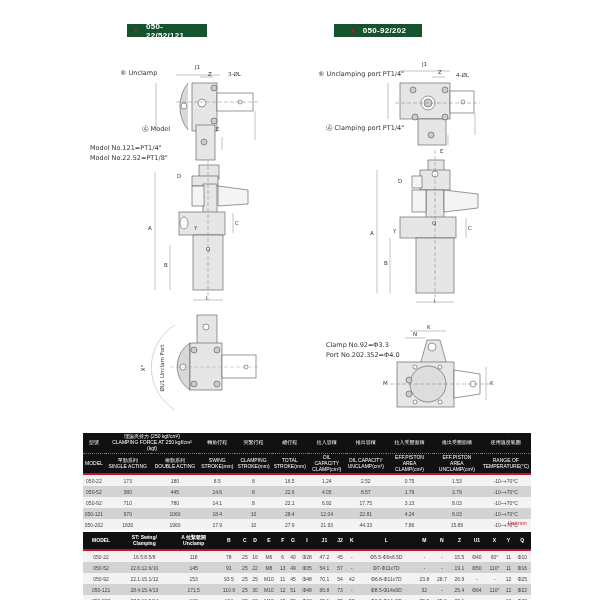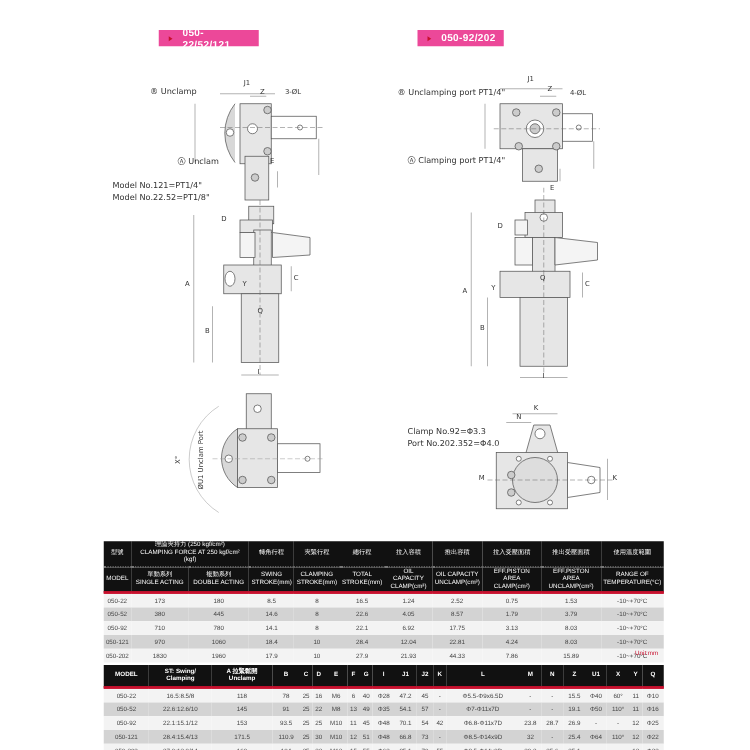--- a/index.html
+++ b/index.html
@@ -1,17 +1,17 @@
 <!DOCTYPE html>
 <html><head>
 <meta charset="utf-8">
 <style>
   html, body { margin:0; padding:0; background:#fff; }
   body { width:600px; height:600px; position:relative; overflow:hidden; font-family:"Liberation Sans", sans-serif; color:#333; }
-  .title-tag { position:absolute; top:24px; height:13px; background:#ec4899; color:#fff; font-size:8px; font-weight:bold; display:flex; align-items:center; padding:0 6px 0 8px; box-sizing:border-box; letter-spacing:0.3px; }
+  .title-tag { position:absolute; top:24px; height:13px; background:#14532d; color:#fff; font-size:8px; font-weight:bold; display:flex; align-items:center; padding:0 6px 0 8px; box-sizing:border-box; letter-spacing:0.3px; }
   .title-tag .arrow { width:0; height:0; border-left:3px solid #c8102e; border-top:2.5px solid transparent; border-bottom:2.5px solid transparent; margin-right:8px; }
   .drawing { position:absolute; }
   .lbl { position:absolute; font-size:6.5px; color:#333; white-space:nowrap; font-family:"DejaVu Sans", sans-serif; }
   .lbl-small { font-size:5.5px; }
 
   table { border-collapse:collapse; position:absolute; font-family:"Liberation Sans", sans-serif; }
   .t1 { left:83px; top:433px; width:448px; }
   .t1 thead th { background:#111; color:#fff; font-size:5px; font-weight:normal; padding:1px 2px; line-height:1.15; text-align:center; }
   .t1 thead tr.hdr-top th { height:18px; }
   .t1 thead tr.hdr-bot th { height:14px; border-top:1px dotted #777; }
@@ -28,21 +28,21 @@
   .t2 tbody tr:nth-child(even) td { background:#d3d3d3; }
   .t2 tbody tr:nth-child(odd) td { background:#f3f3f3; }
 </style>
 </head>
 <body>
 
 <div class="title-tag" style="left:127px;width:80px;">
   <span class="arrow"></span>
   <span>050-22/52/121</span>
 </div>
-<div class="title-tag" style="left:334px;width:69px;">
+<div class="title-tag" style="left:334px;width:88px;justify-content:center;">
   <span class="arrow"></span>
   <span>050-92/202</span>
 </div>
 
 <div class="drawing" style="left:80px;top:55px;width:200px;height:110px;">
   <svg width="200" height="110" viewBox="0 0 200 110">
     <g stroke="#555" stroke-width="0.6" fill="#e6e6e6">
       <path d="M 108 28 A 38 38 0 0 0 108 75" fill="#d8d8d8"></path>
       <rect x="112" y="28" width="25" height="48"></rect>
       <rect x="116" y="70" width="19" height="35"></rect>
@@ -57,21 +57,21 @@
     <g stroke="#666" stroke-width="0.4" fill="none">
       <line x1="96" y1="20" x2="140" y2="20"></line>
       <line x1="120" y1="22" x2="133" y2="22"></line>
       <line x1="76" y1="28" x2="76" y2="75"></line>
       <line x1="175" y1="56" x2="175" y2="85"></line>
       <line x1="142" y1="82" x2="142" y2="95"></line>
       <line x1="96" y1="47" x2="180" y2="47" stroke-dasharray="4 2"></line>
     </g>
   </svg>
   <span class="lbl" style="left:40px;top:14px;">® Unclamp</span>
-  <span class="lbl" style="left:62px;top:70px;">Ⓐ Unclam</span>
+  <span class="lbl" style="left:62px;top:70px;">Ⓐ Model</span>
   <span class="lbl lbl-small" style="left:115px;top:9px;">J1</span>
   <span class="lbl lbl-small" style="left:128px;top:16px;">Z</span>
   <span class="lbl lbl-small" style="left:148px;top:16px;">3-ØL</span>
   <span class="lbl lbl-small" style="left:136px;top:71px;">E</span>
   <span class="lbl" style="left:10px;top:89px;">Model No.121=PT1/4"</span>
   <span class="lbl" style="left:10px;top:99px;">Model No.22.52=PT1/8"</span>
 </div>
 
 <div class="drawing" style="left:130px;top:160px;width:150px;height:150px;">
   <svg width="150" height="150" viewBox="0 0 150 150">

